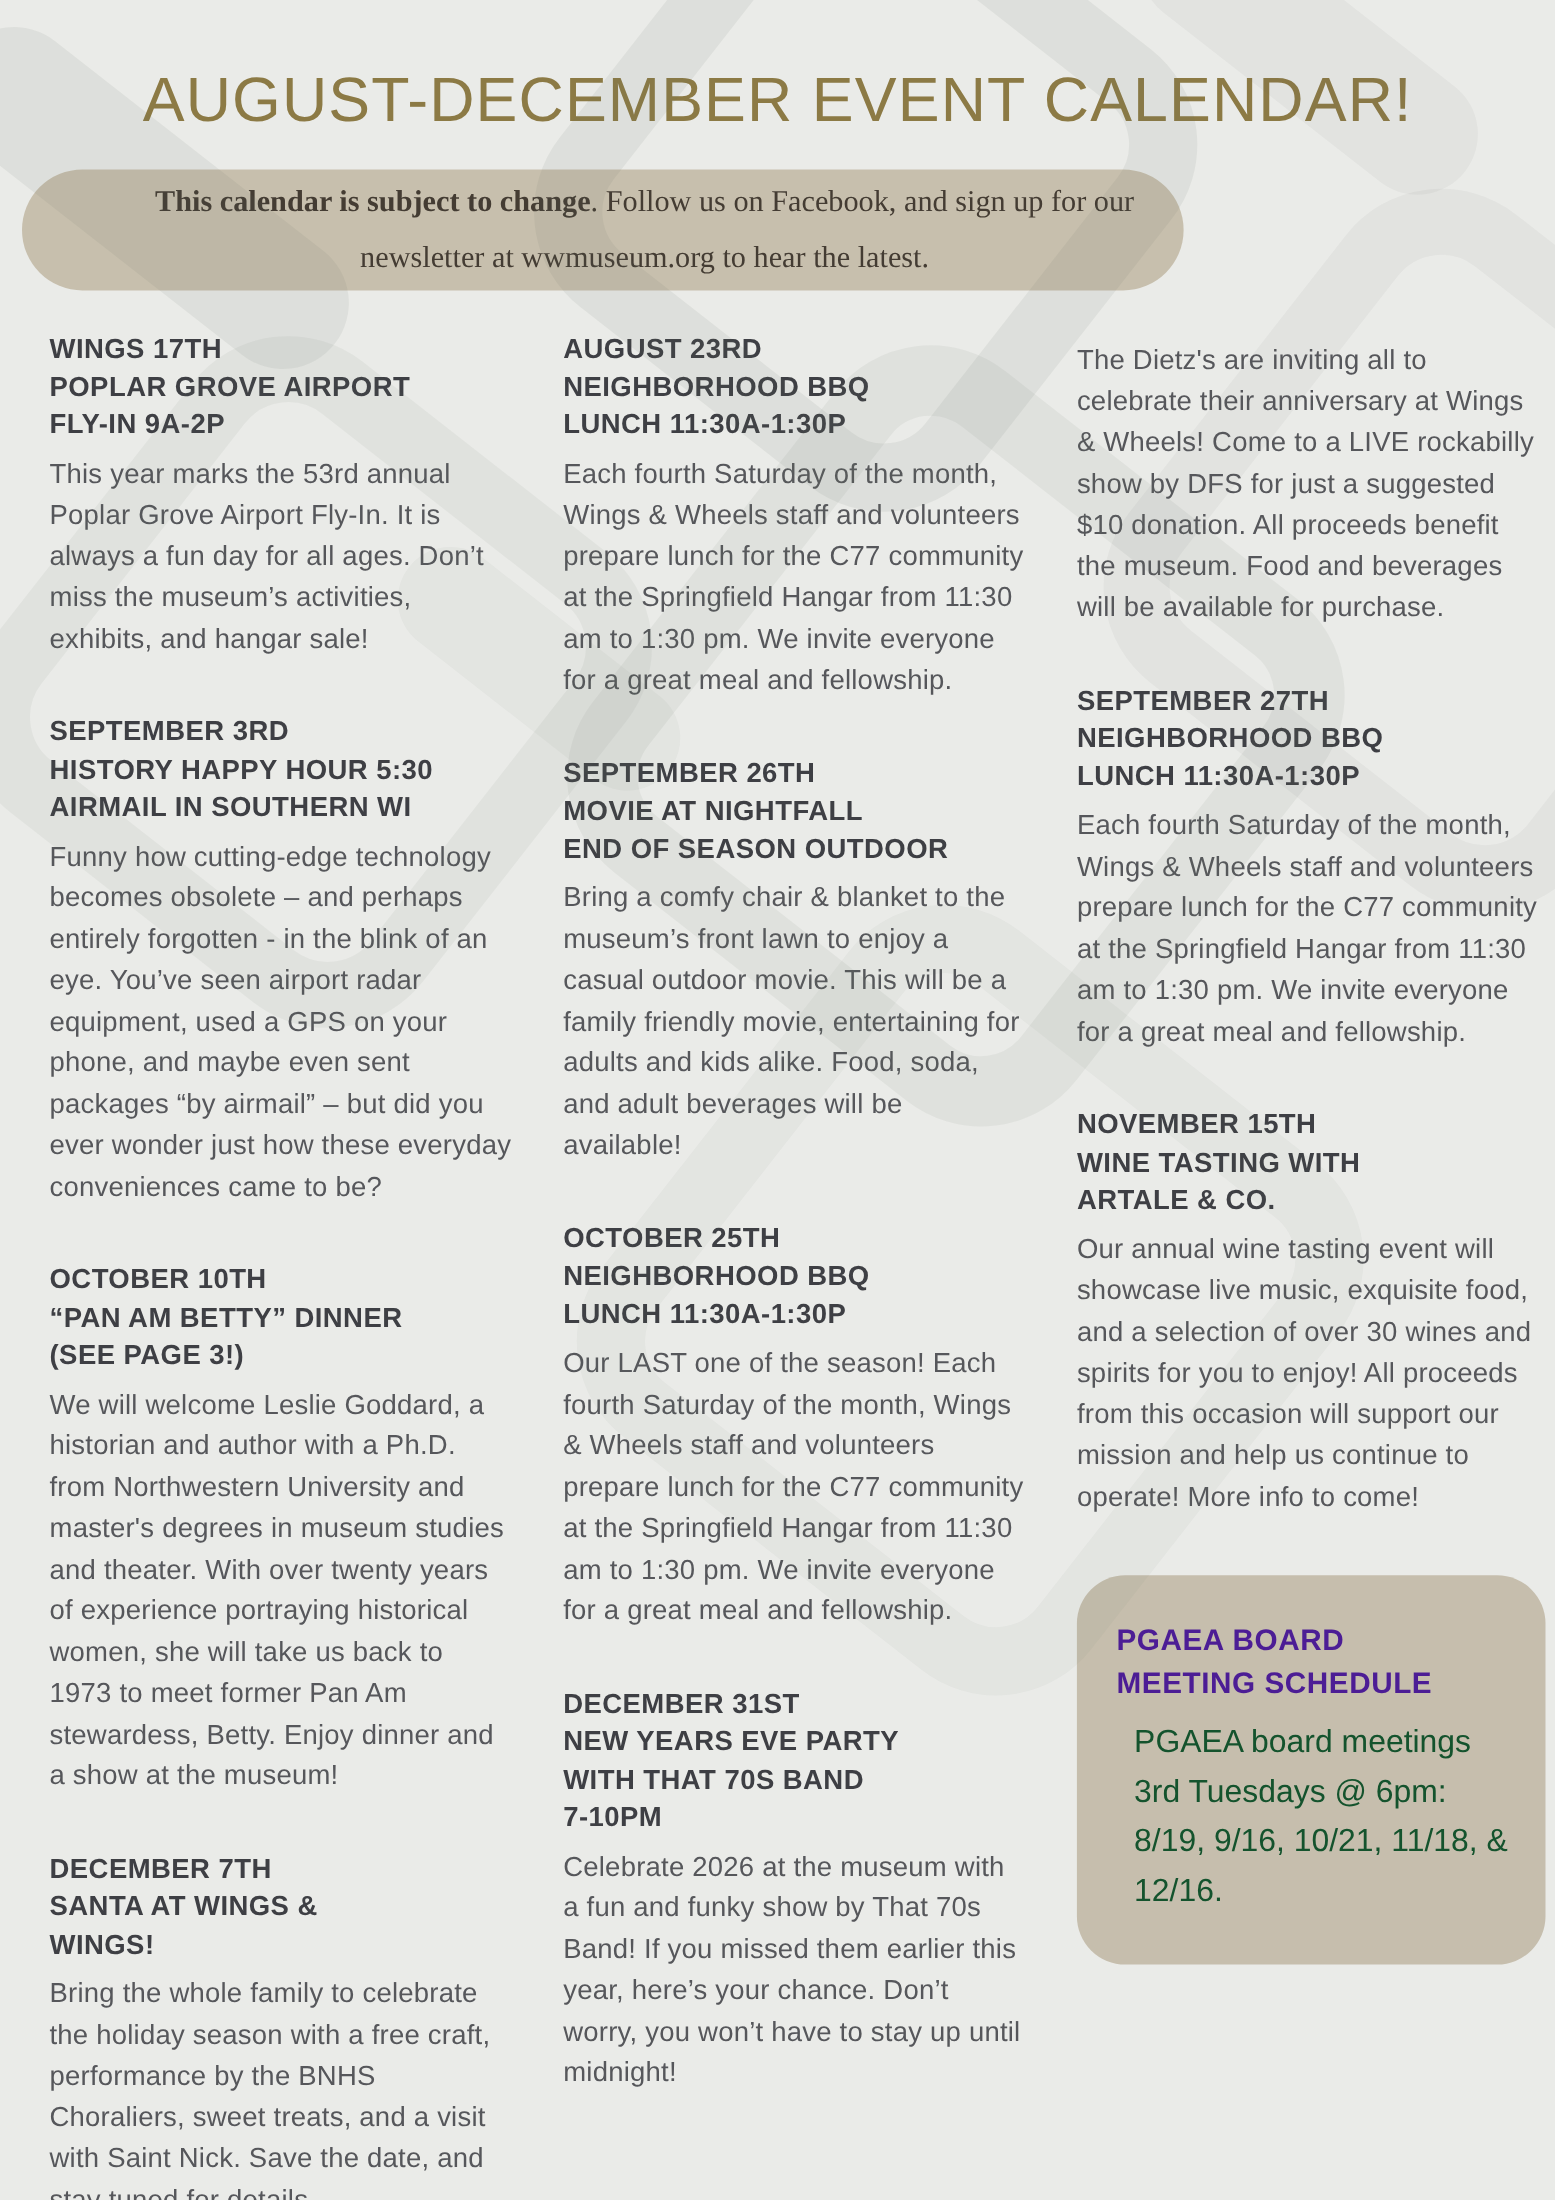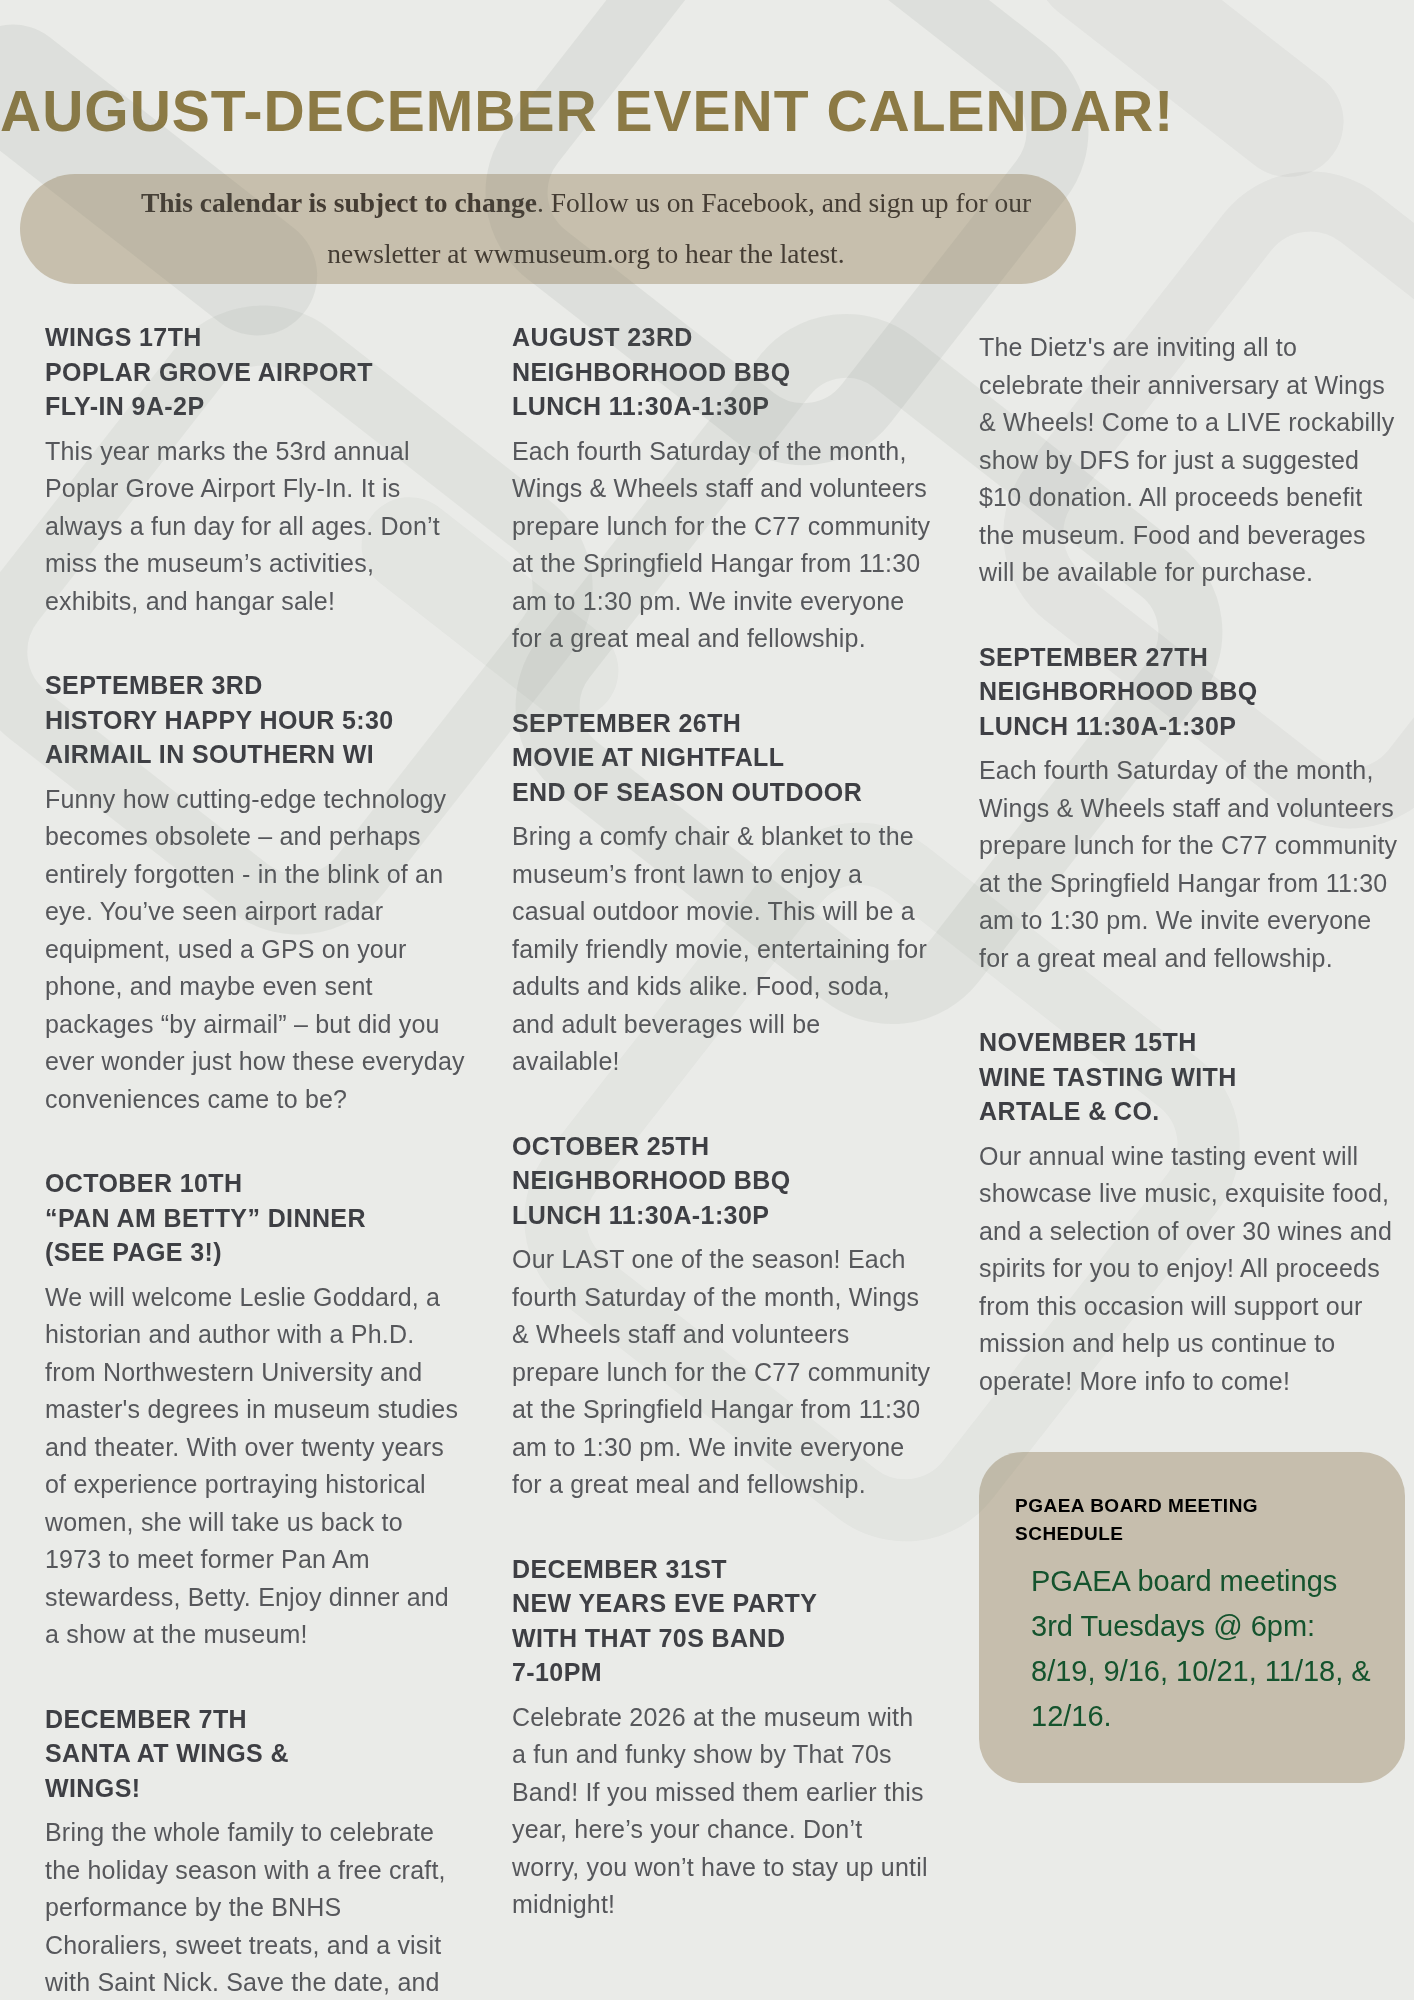--- a/index.html
+++ b/index.html
@@ -19,23 +19,24 @@
   .wm3{width:380px;height:400px;left:30px;top:360px;border-width:60px;transform:rotate(38deg);border-color:rgba(105,110,105,0.07);}
   .wm4{width:430px;height:450px;left:590px;top:380px;border-width:64px;transform:rotate(38deg);border-color:rgba(105,110,105,0.08);}
   .wm5{width:400px;height:420px;left:1070px;top:230px;border-width:60px;transform:rotate(38deg);border-color:rgba(105,110,105,0.06);}
   .wm6{width:440px;height:460px;left:600px;top:890px;border-width:62px;transform:rotate(38deg);border-color:rgba(105,110,105,0.05);}
   .wm7{width:360px;height:110px;left:1010px;top:-10px;transform:rotate(38deg);background:rgba(105,110,105,0.06);}
   .wm8{width:300px;height:96px;left:340px;top:560px;transform:rotate(38deg);background:rgba(105,110,105,0.05);}
 
   
   .title{
     margin:0;
-    padding-top:78px;
+    padding-top:58px;
+    text-align:center;
     font-size:57px;
-    font-weight:bold;
+    font-weight:normal;
     letter-spacing:1px;
     color:#8c7a45;
   }
   .banner{
     margin:30px 0 0 20px;
     width:1056px;height:110px;
     border-radius:56px;
     background:#c7bfad;
     display:flex;align-items:center;justify-content:flex-end;
   }
@@ -80,25 +81,25 @@
     margin-top:52px;
     width:426px;
     box-sizing:border-box;
     background:#c6bead;
     border-radius:44px;
     padding:40px 30px 44px 36px;
   }
   .board-box h3{
     margin:0;
     max-width:300px;
-    font-size:19px;
+    font-size:27px;
     font-weight:bold;
     letter-spacing:0.5px;
     line-height:1.45;
-    color:#000000;
+    color:#4c1d95;
   }
   .board-box p{
     margin:12px 0 0 16px;
     max-width:370px;
     font-size:29px;
     line-height:1.55;
     color:#14532d;
   }
 </style>
 </head>

